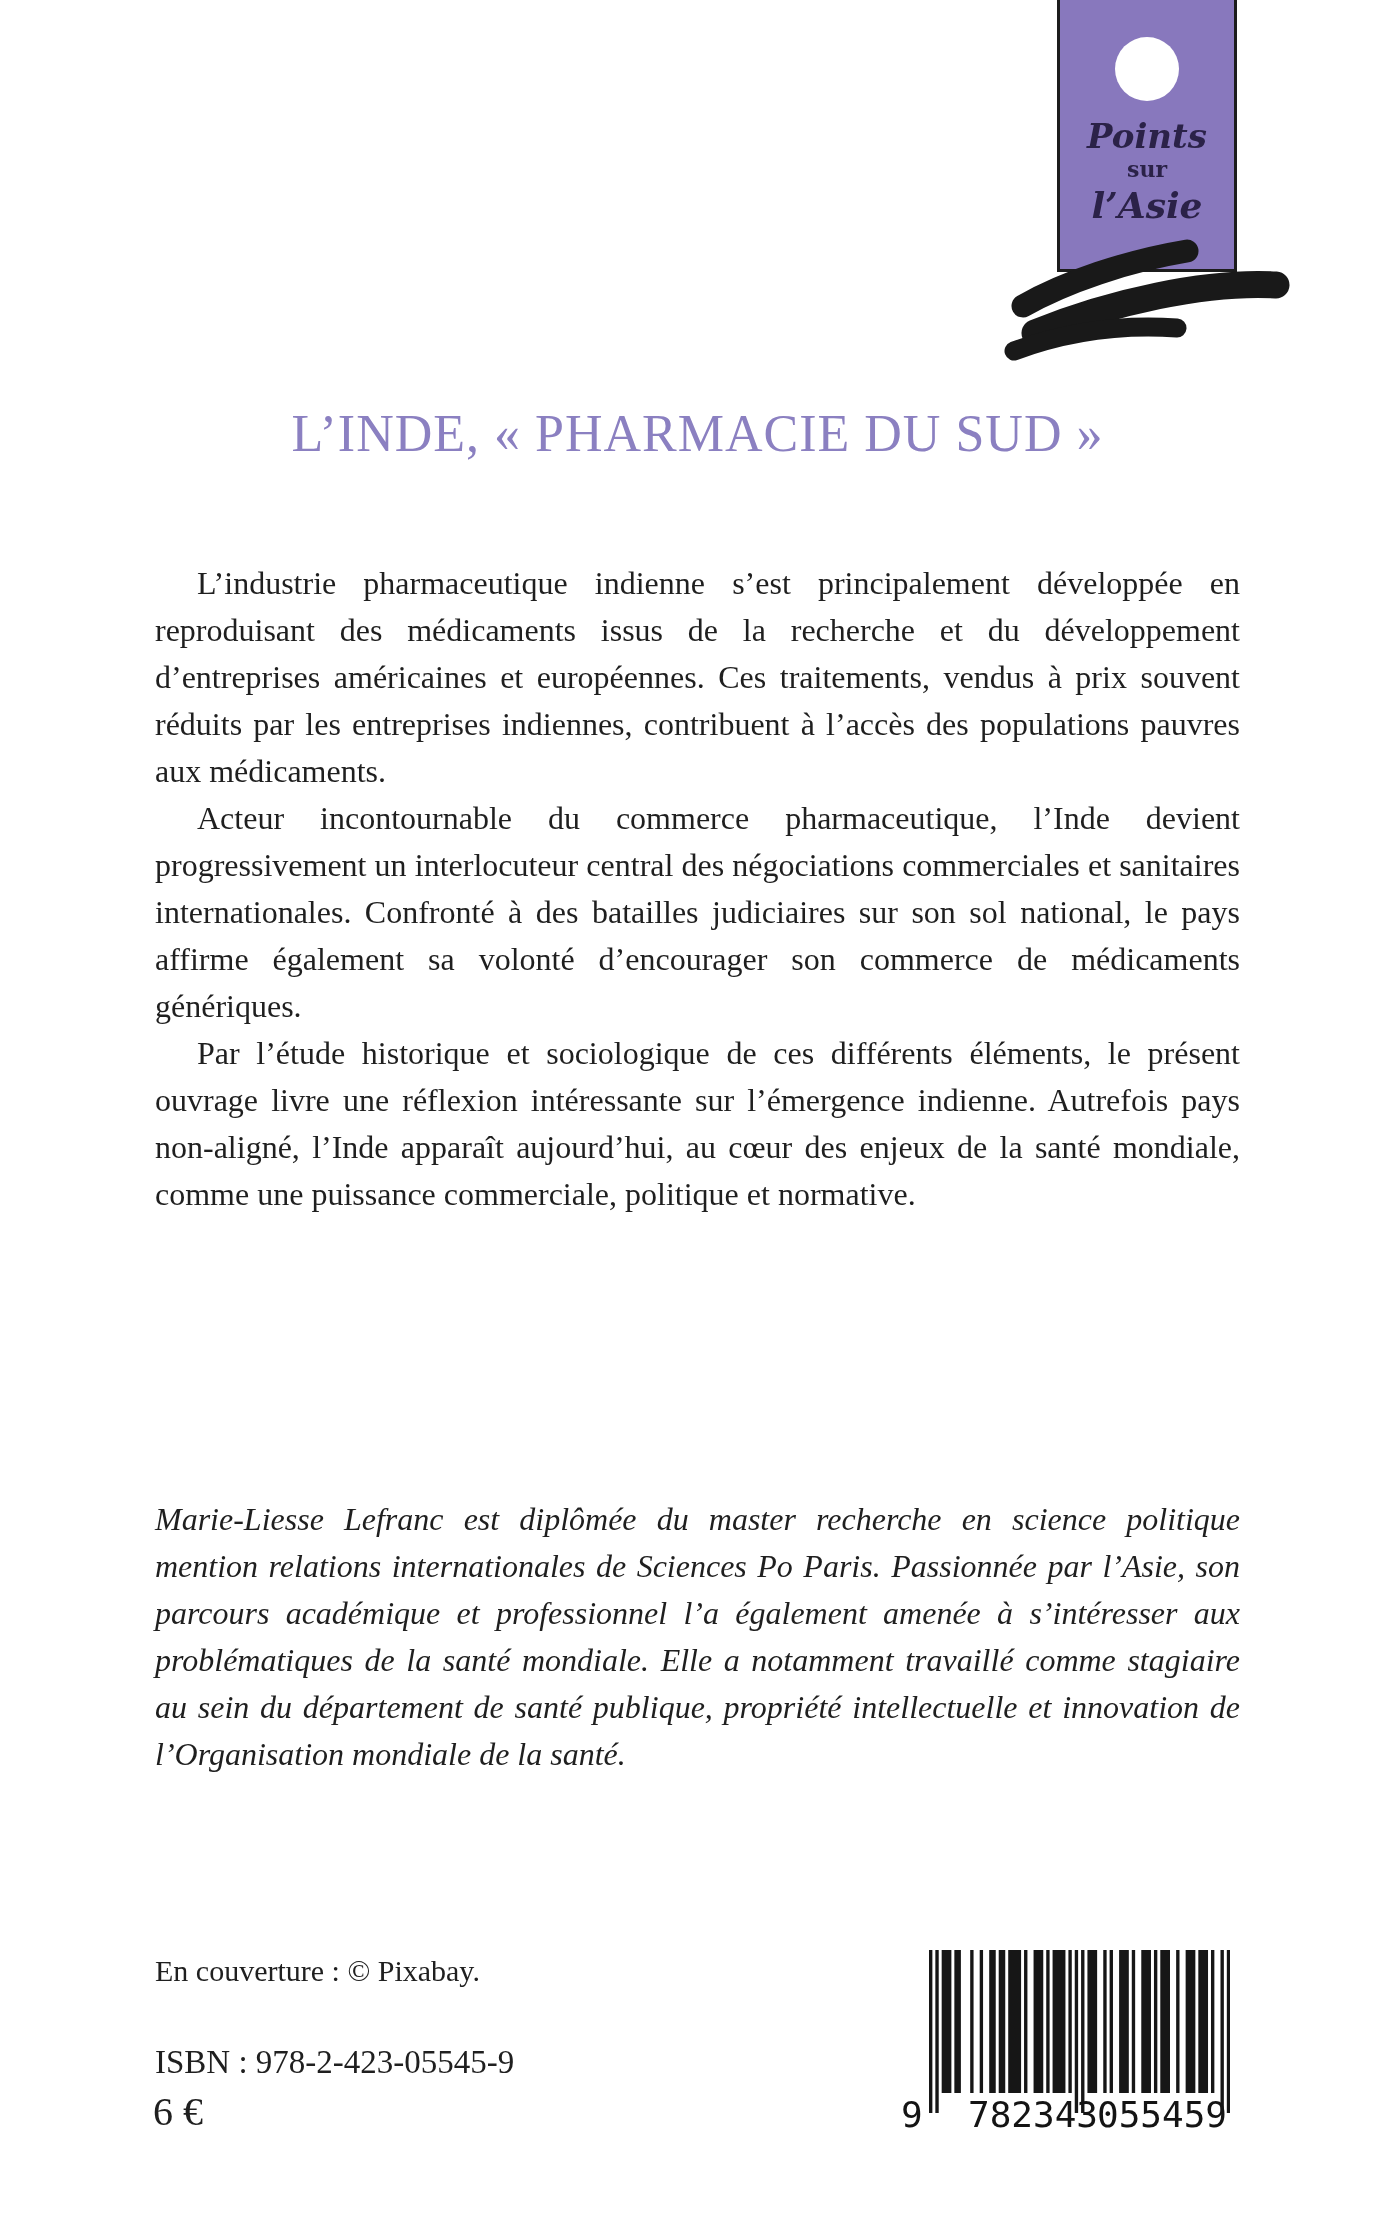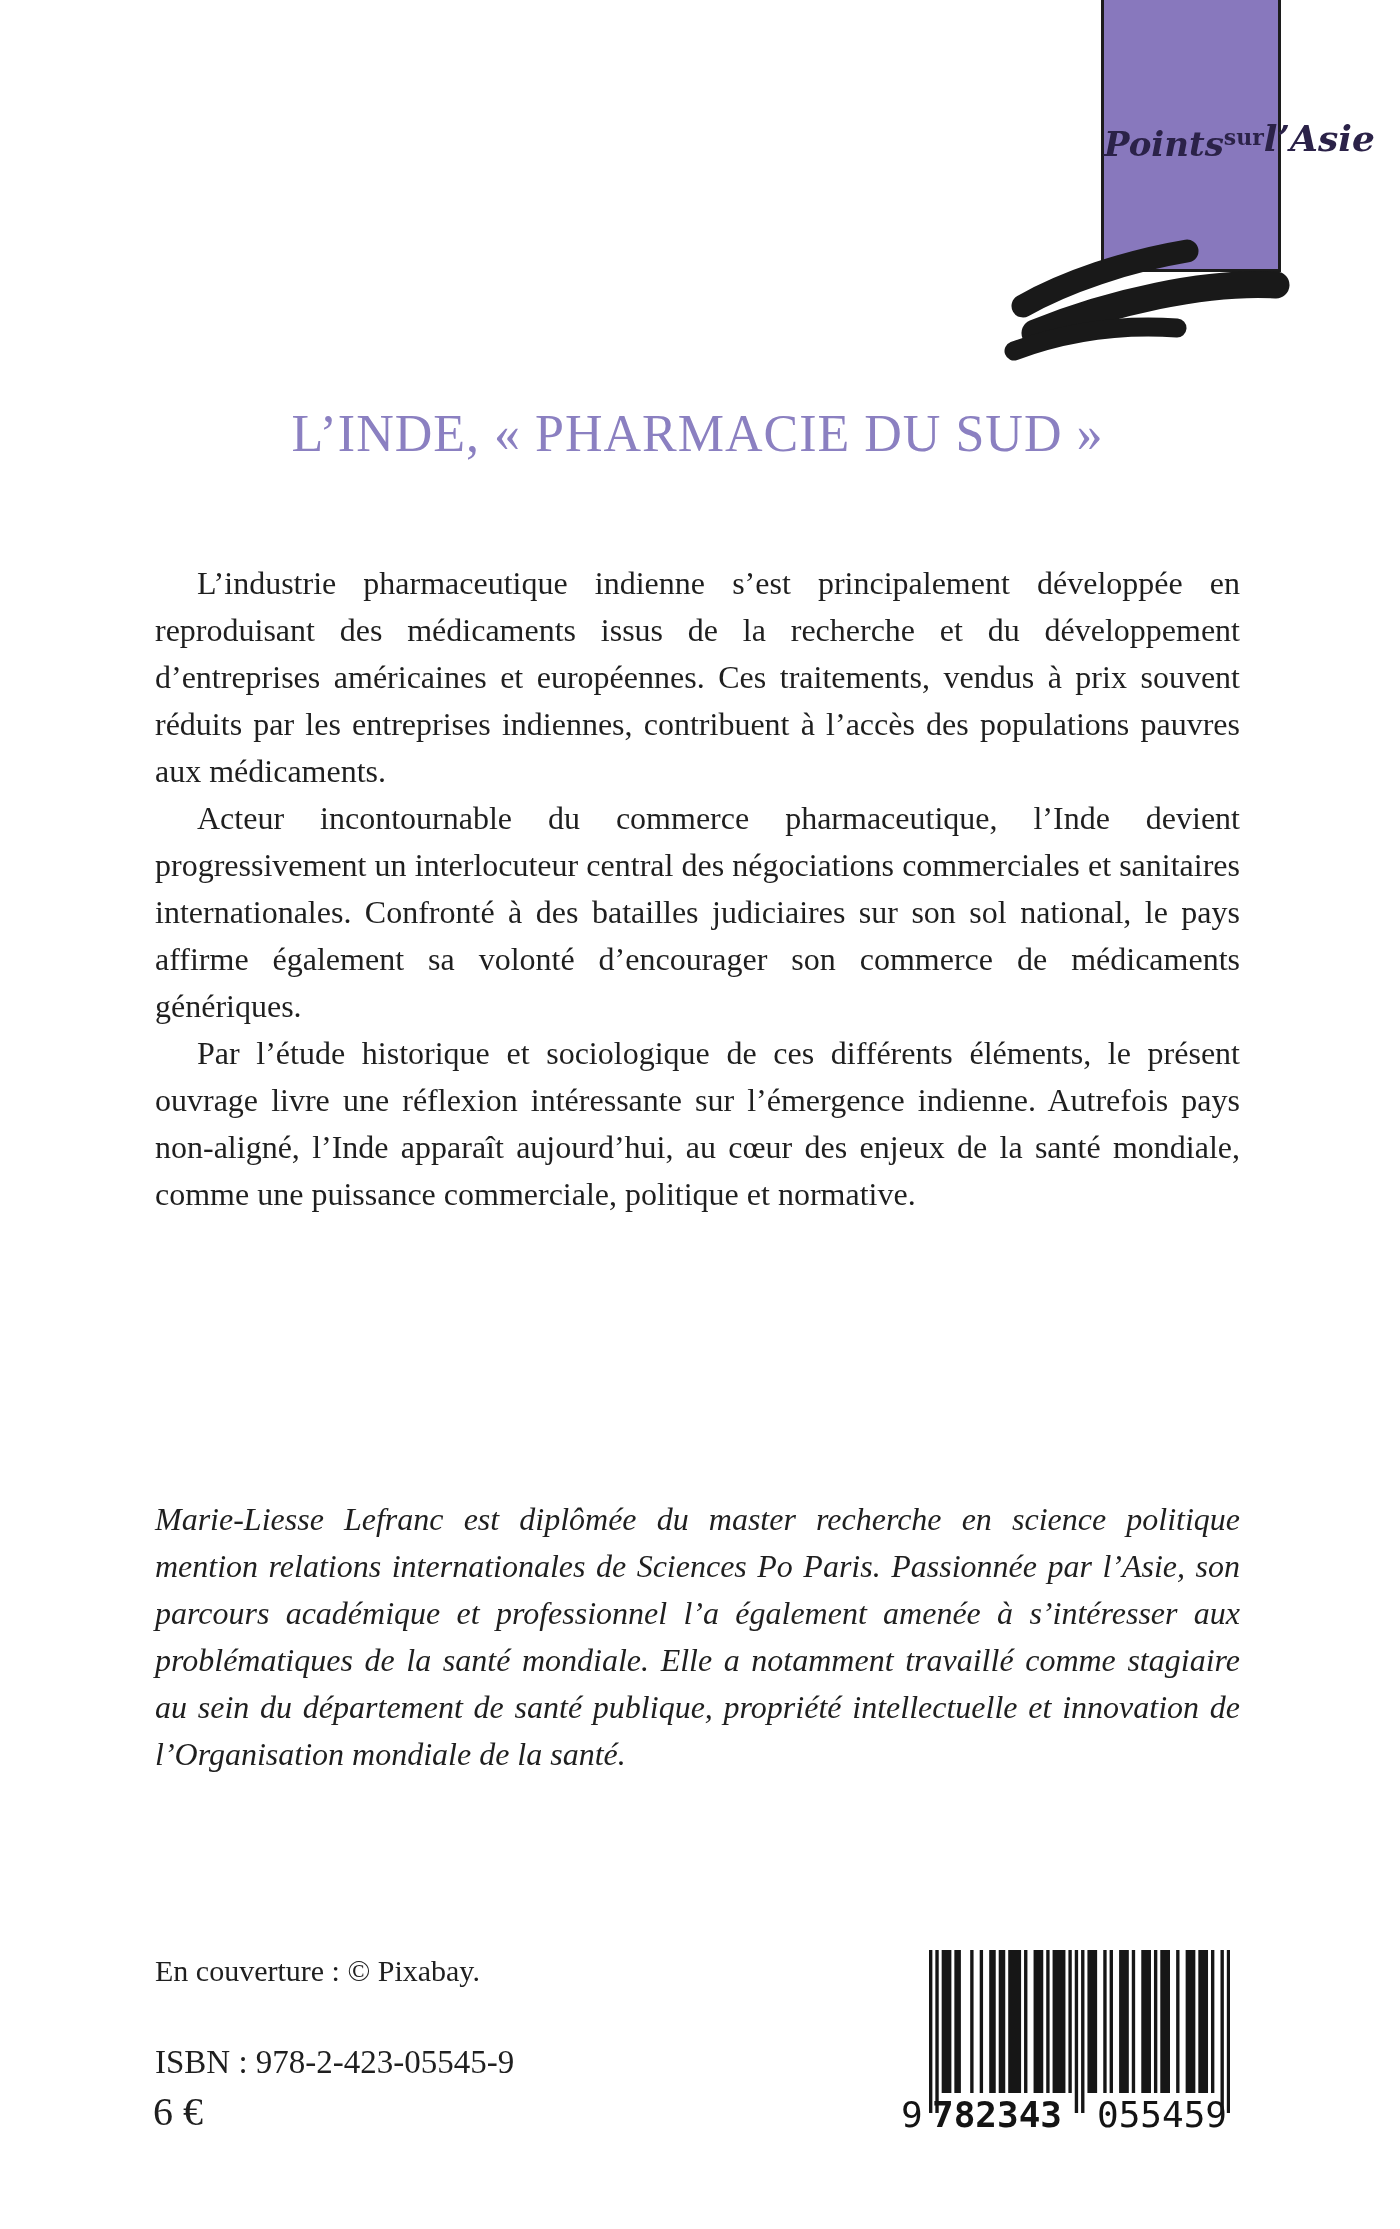--- a/index.html
+++ b/index.html
@@ -18,21 +18,21 @@
     color:var(--ink);
     overflow:hidden;
   }
   
   .badge{
     position:absolute;left:1057px;top:0;width:180px;height:272px;
     background:var(--badge-purple);
     border-left:3px solid #1c1c1c;
     border-right:3px solid #1c1c1c;
     border-bottom:3px solid #1c1c1c;
-    display:flex;flex-direction:row;align-items:center;margin-left:44px;
+    display:flex;flex-direction:column;align-items:center;
   }
   .badge-hole{
     width:64px;height:64px;border-radius:50%;
     background:#ffffff;margin-top:37px;
   }
   .badge-line{
     font-family:"DejaVu Serif","Liberation Serif",serif;
     font-weight:bold;color:var(--badge-text);
     line-height:1.0;text-align:center;
   }
@@ -66,21 +66,21 @@
   .isbn{position:absolute;left:155px;top:2044px;font-size:33px;}
   .price{position:absolute;left:153px;top:2088px;font-size:40px;}
   
   .barcode-bars{position:absolute;left:929px;top:1950px;}
   .bc-digit{
     position:absolute;top:2094px;
     font-family:"DejaVu Sans Mono","Liberation Mono",monospace;
     font-size:36px;color:#141414;letter-spacing:0;
   }
   .bc-first{left:901px;}
-  .bc-left{left:932px;font-weight:bold;}
+  .bc-left{left:968px;}
   .bc-right{left:1097px;}
 </style>
 </head>
 <body>
 
 <div class="cover">
 
   <div class="badge">
     <div class="badge-hole"></div>
     <div class="badge-line l1">Points</div>

